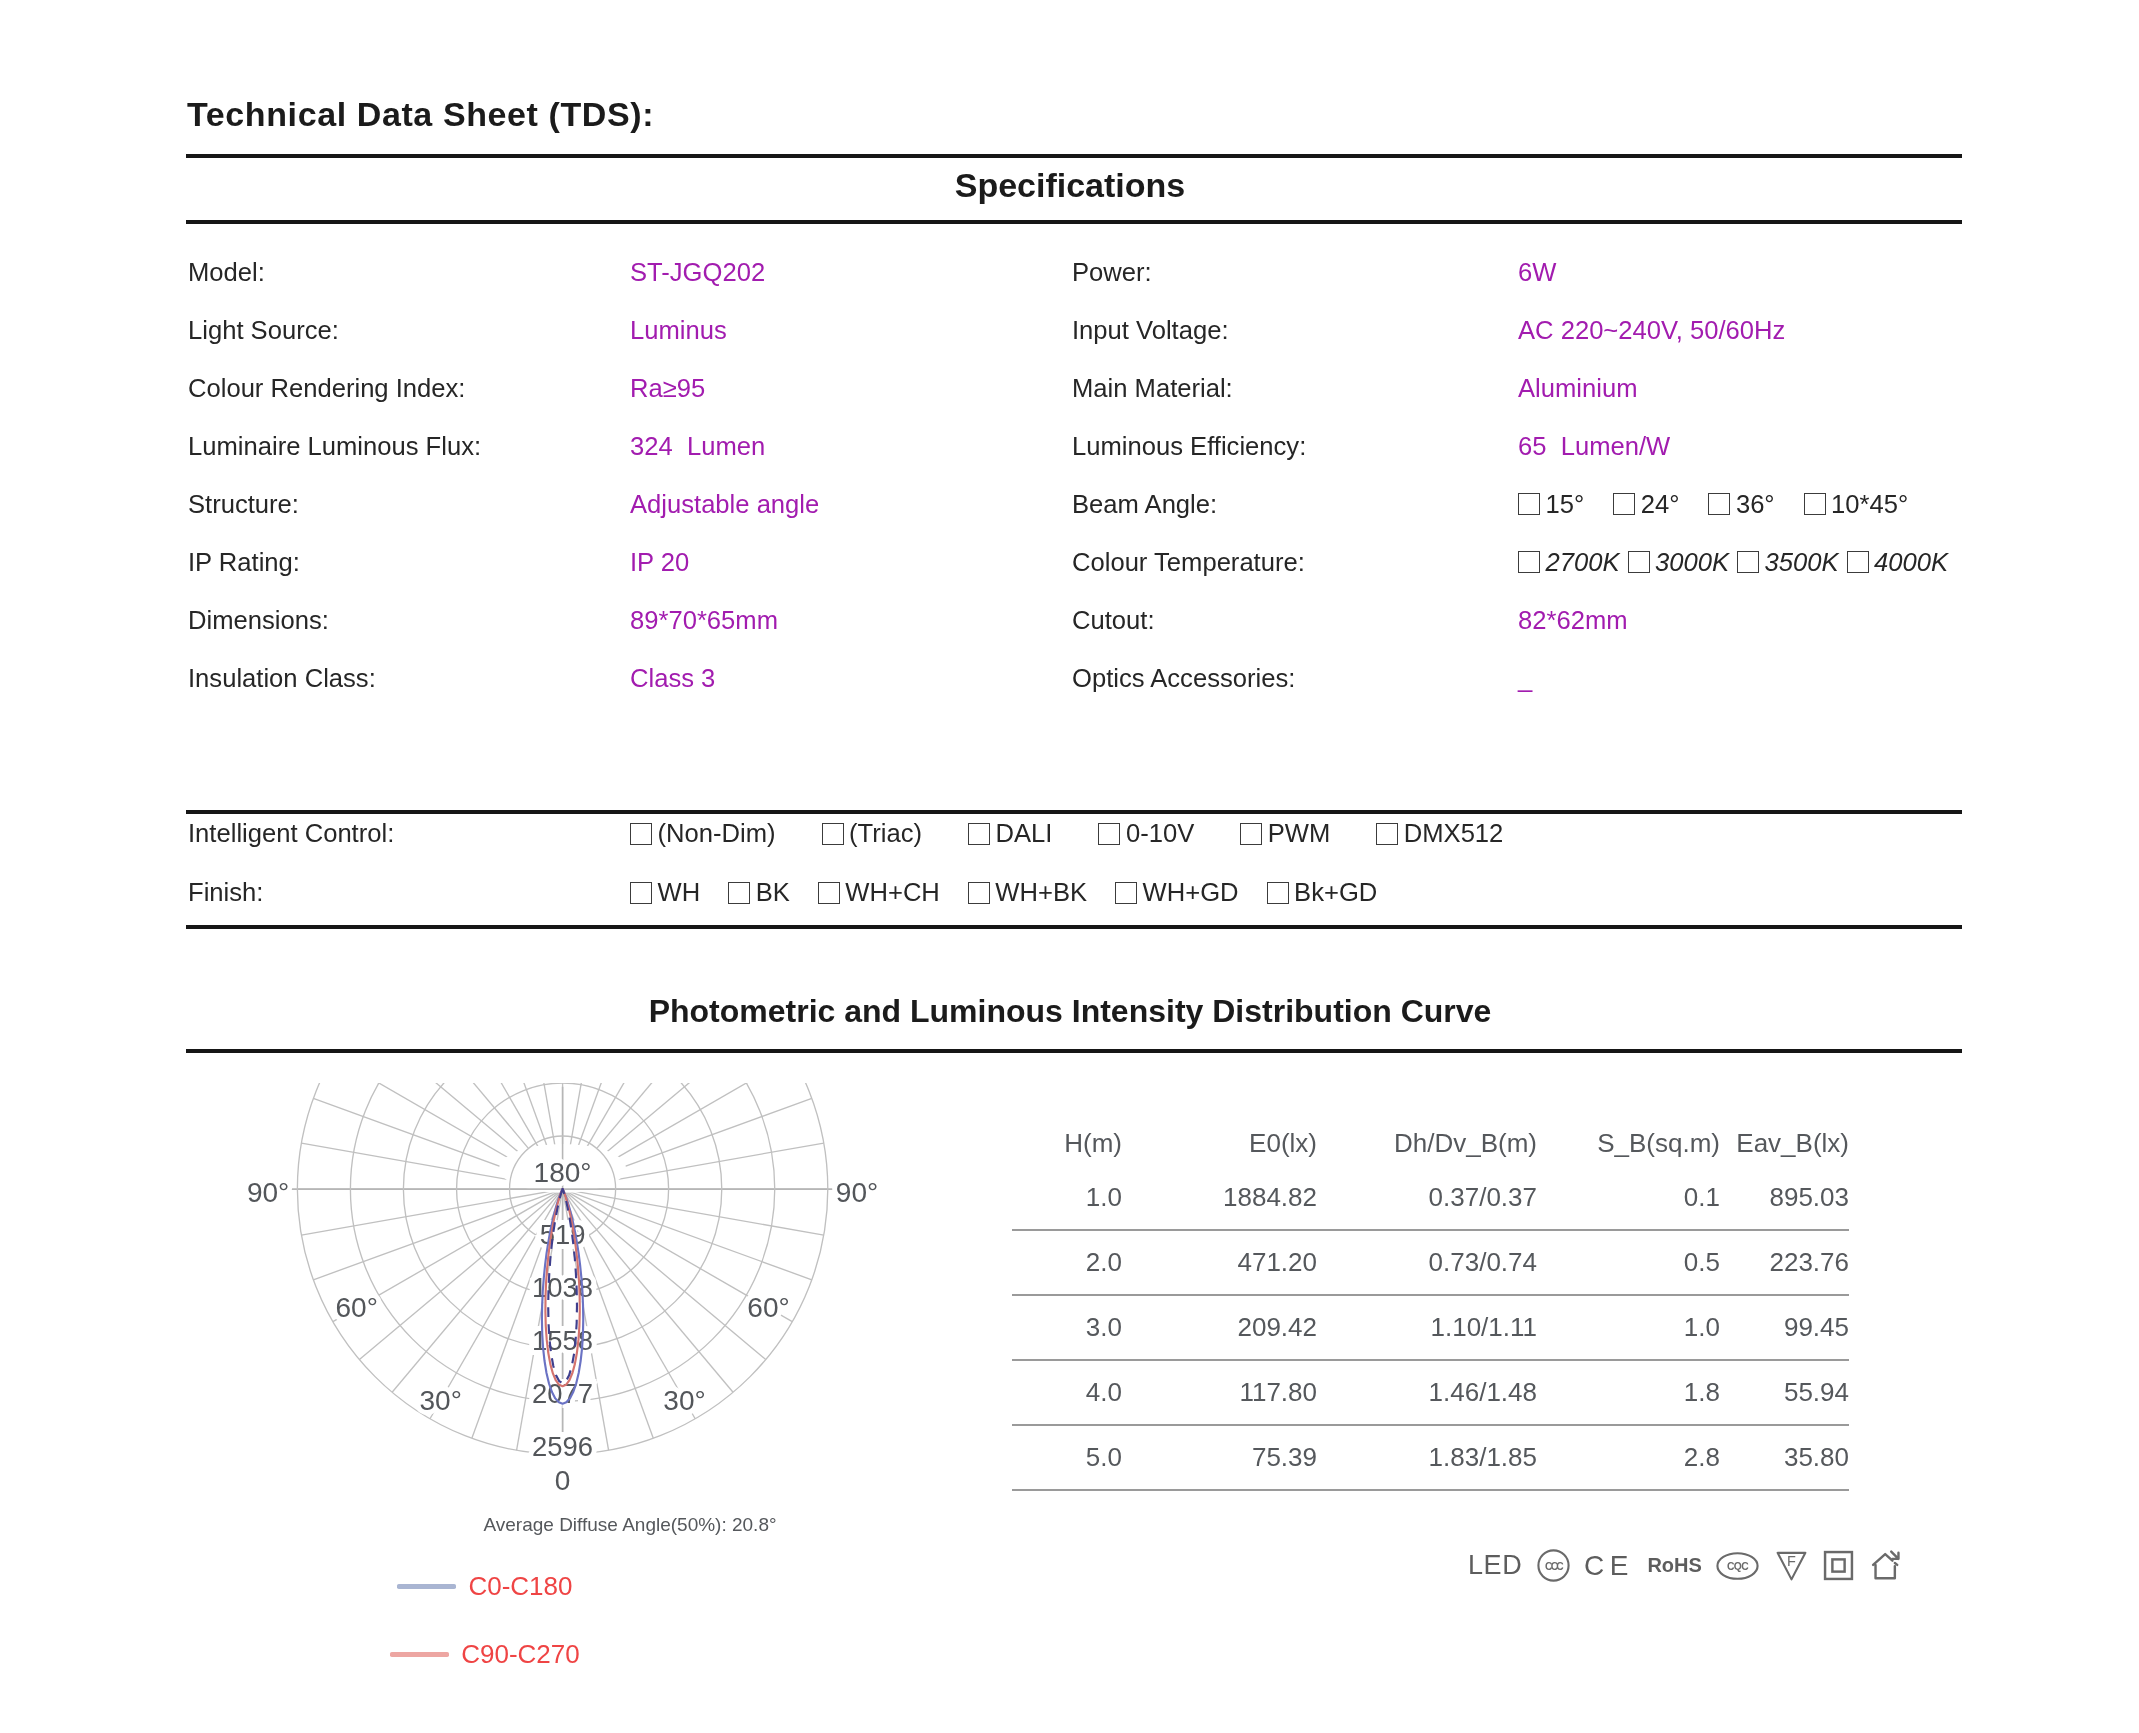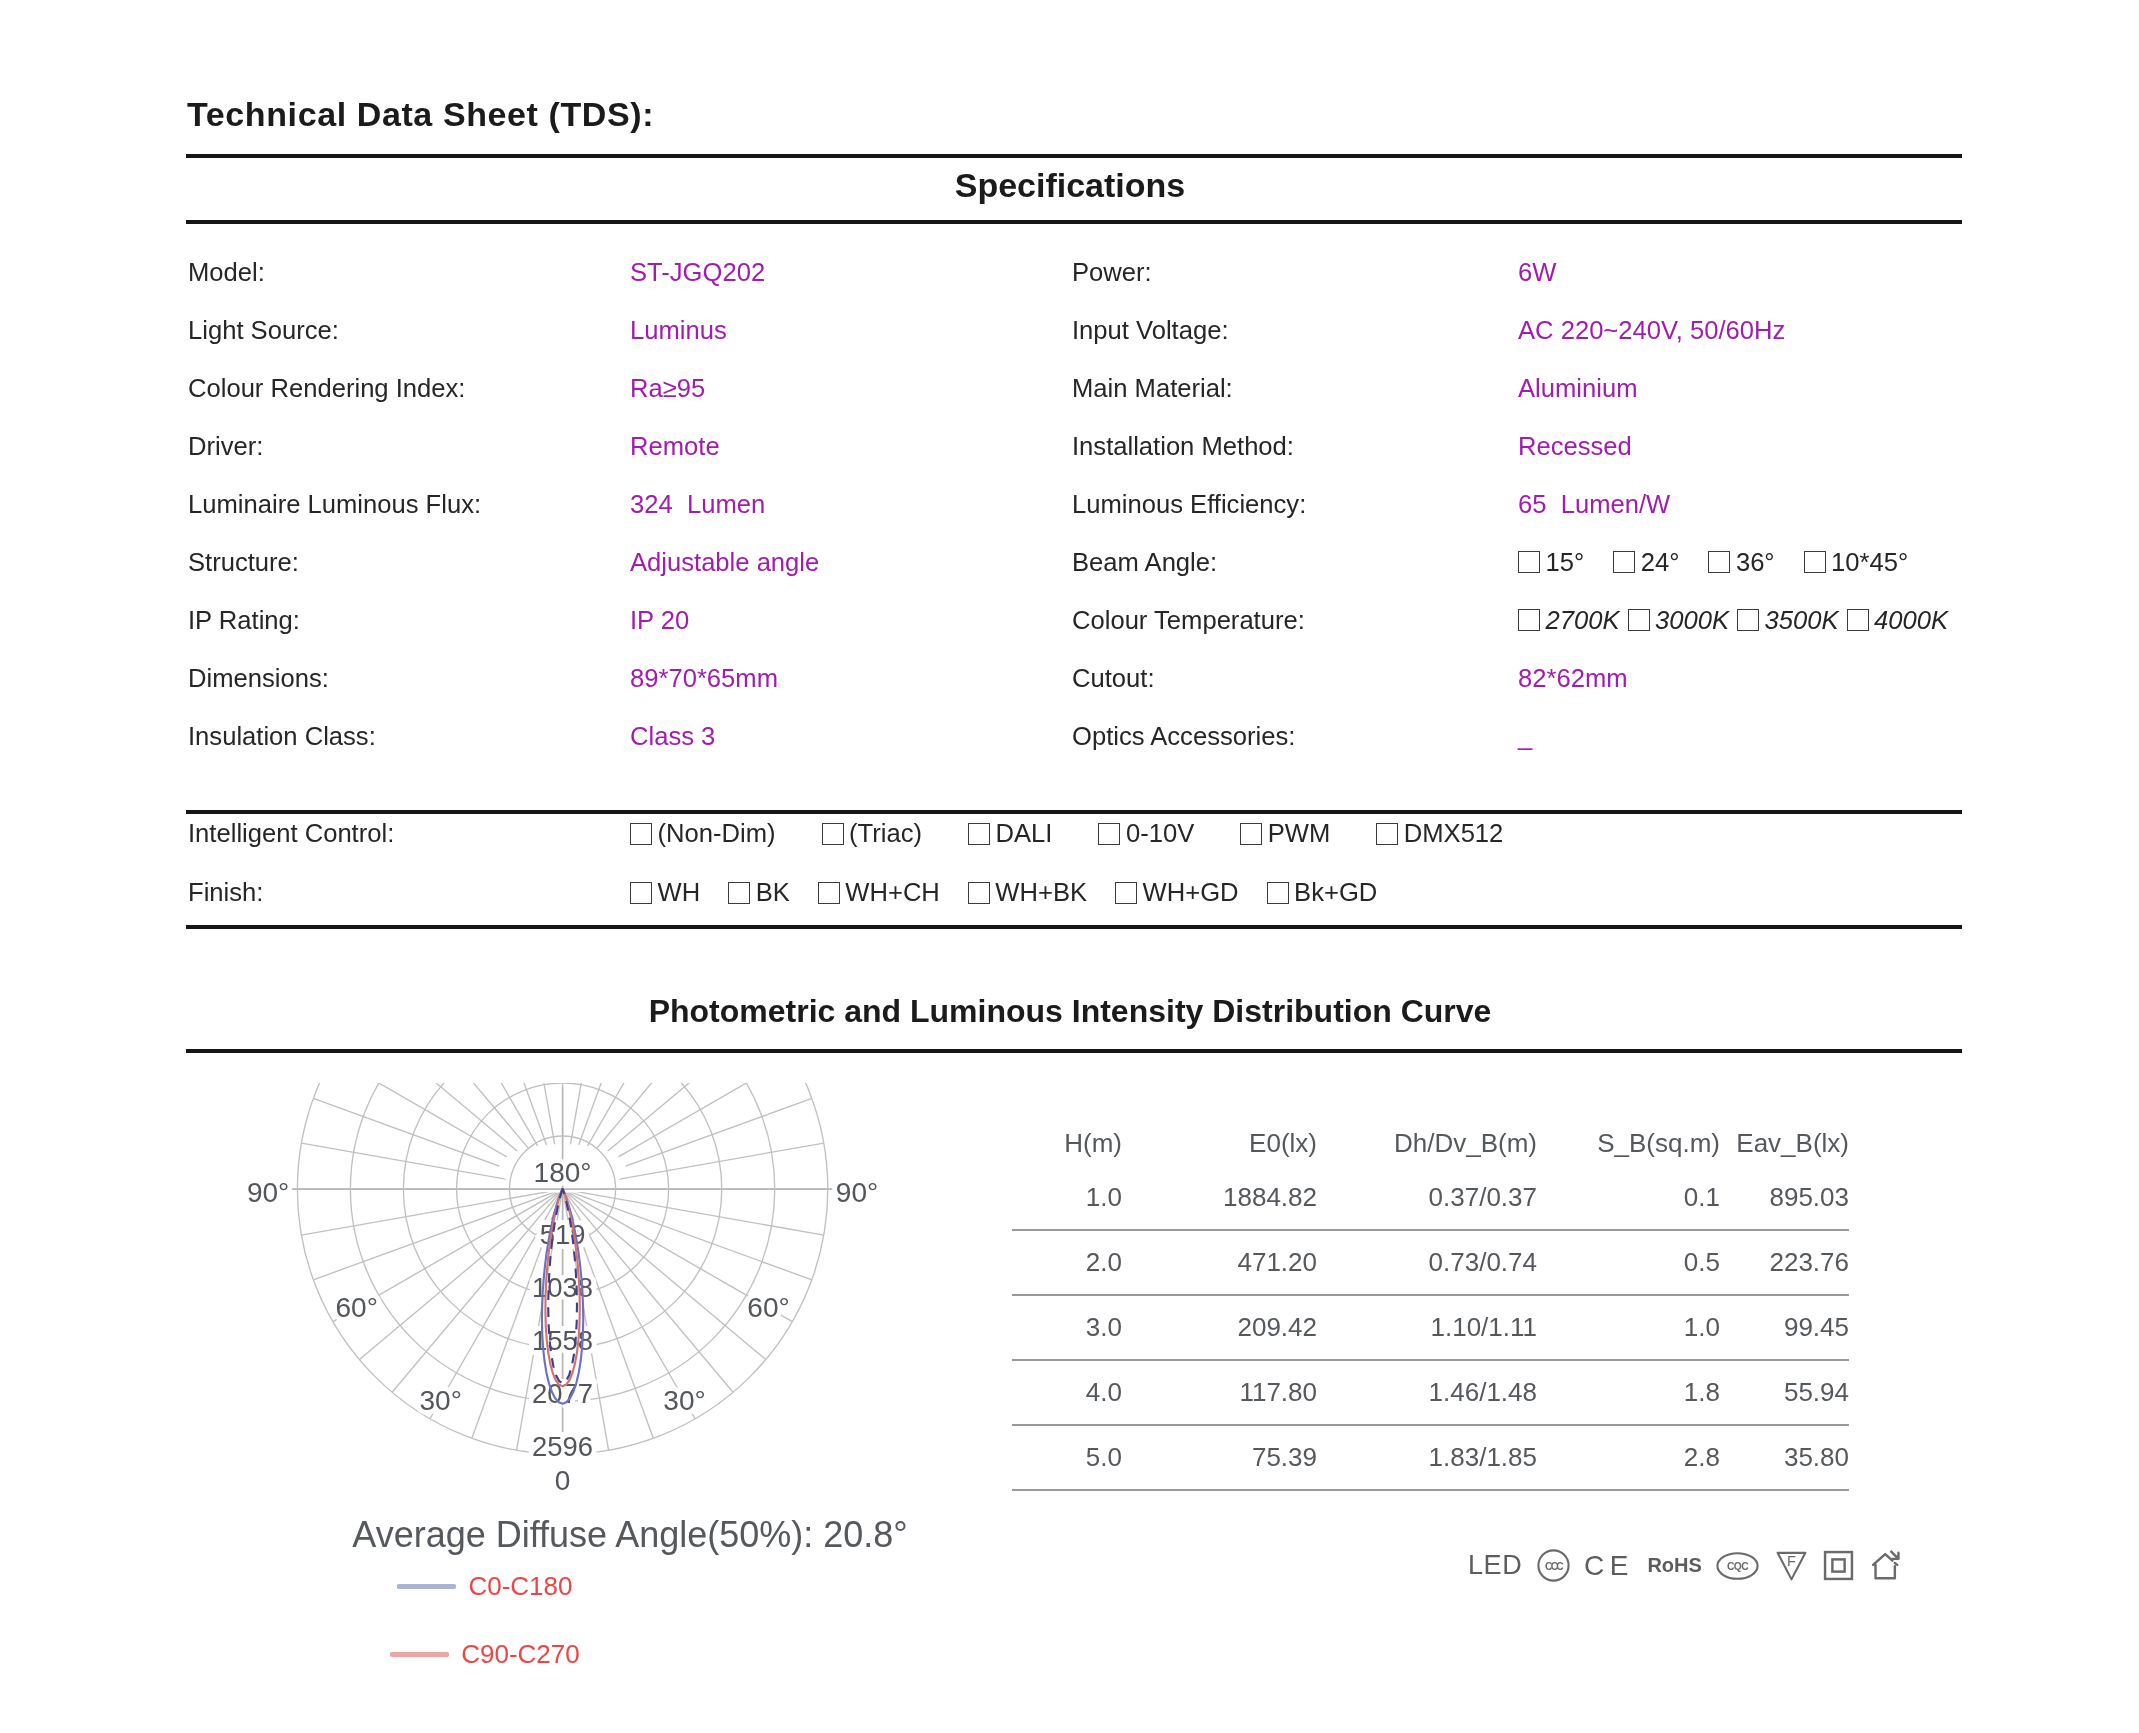--- a/index.html
+++ b/index.html
@@ -28,21 +28,21 @@
   .cb-group{display:flex;align-items:center;flex-wrap:nowrap;}
   .gap-beam{gap:29px;}
   .gap-ct{gap:8px;font-style:italic;}
   .gap-ic{gap:46px;}
   .gap-fin{gap:28px;}
   .cb-item{display:inline-flex;align-items:center;white-space:pre;}
   .cb{width:20px;height:20px;border:1.8px solid #3c3c3c;background:#fff;display:inline-block;margin-right:5.5px;flex:none;}
 
   #polar-svg{position:absolute;left:201px;top:1083px;width:750px;height:567px;overflow:hidden;}
 
-  .annotation{position:absolute;left:322px;top:1514px;width:616px;text-align:center;font-size:36px;color:#55585c;}
+  .annotation{position:absolute;left:322px;top:1514px;width:616px;text-align:center;font-size:19px;color:#55585c;}
   .legend{position:absolute;left:390px;top:1571px;display:flex;align-items:center;gap:37px;font-size:26px;color:#ef4444;flex-direction:column;}
   .legend-item{display:flex;align-items:center;gap:12.2px;}
   .legend-swatch{width:59px;height:4.3px;border-radius:1.8px;background:#999;}
 
   .ptable{position:absolute;left:1012px;top:1123px;width:837px;font-size:26px;color:#55585c;}
   .ptable-header,.ptable-row{display:grid;grid-template-columns:110px 195px 220px 183px 129px;align-items:center;}
   .ptable-header{height:41px;margin-bottom:2.4px;}
   .ptable-row{height:63px;border-bottom:2.4px solid #9a9a9a;}
   .ptable .cell{text-align:right;white-space:pre;}
 
@@ -73,26 +73,20 @@
       <div class="lbl">Light Source:</div>
       <div class="val">Luminus</div>
       <div class="lbl">Input Voltage:</div>
       <div class="val">AC 220~240V, 50/60Hz</div>
     </div>
     <div class="spec-row">
       <div class="lbl">Colour Rendering Index:</div>
       <div class="val">Ra≥95</div>
       <div class="lbl">Main Material:</div>
       <div class="val">Aluminium</div>
-    </div>
-    <div class="spec-row">
-      <div class="lbl">Driver:</div>
-      <div class="val">Remote</div>
-      <div class="lbl">Installation Method:</div>
-      <div class="val">Recessed</div>
     </div>
     <div class="spec-row">
       <div class="lbl">Luminaire Luminous Flux:</div>
       <div class="val">324  Lumen</div>
       <div class="lbl">Luminous Efficiency:</div>
       <div class="val">65  Lumen/W</div>
     </div>
     <div class="spec-row">
       <div class="lbl">Structure:</div>
       <div class="val">Adjustable angle</div>

